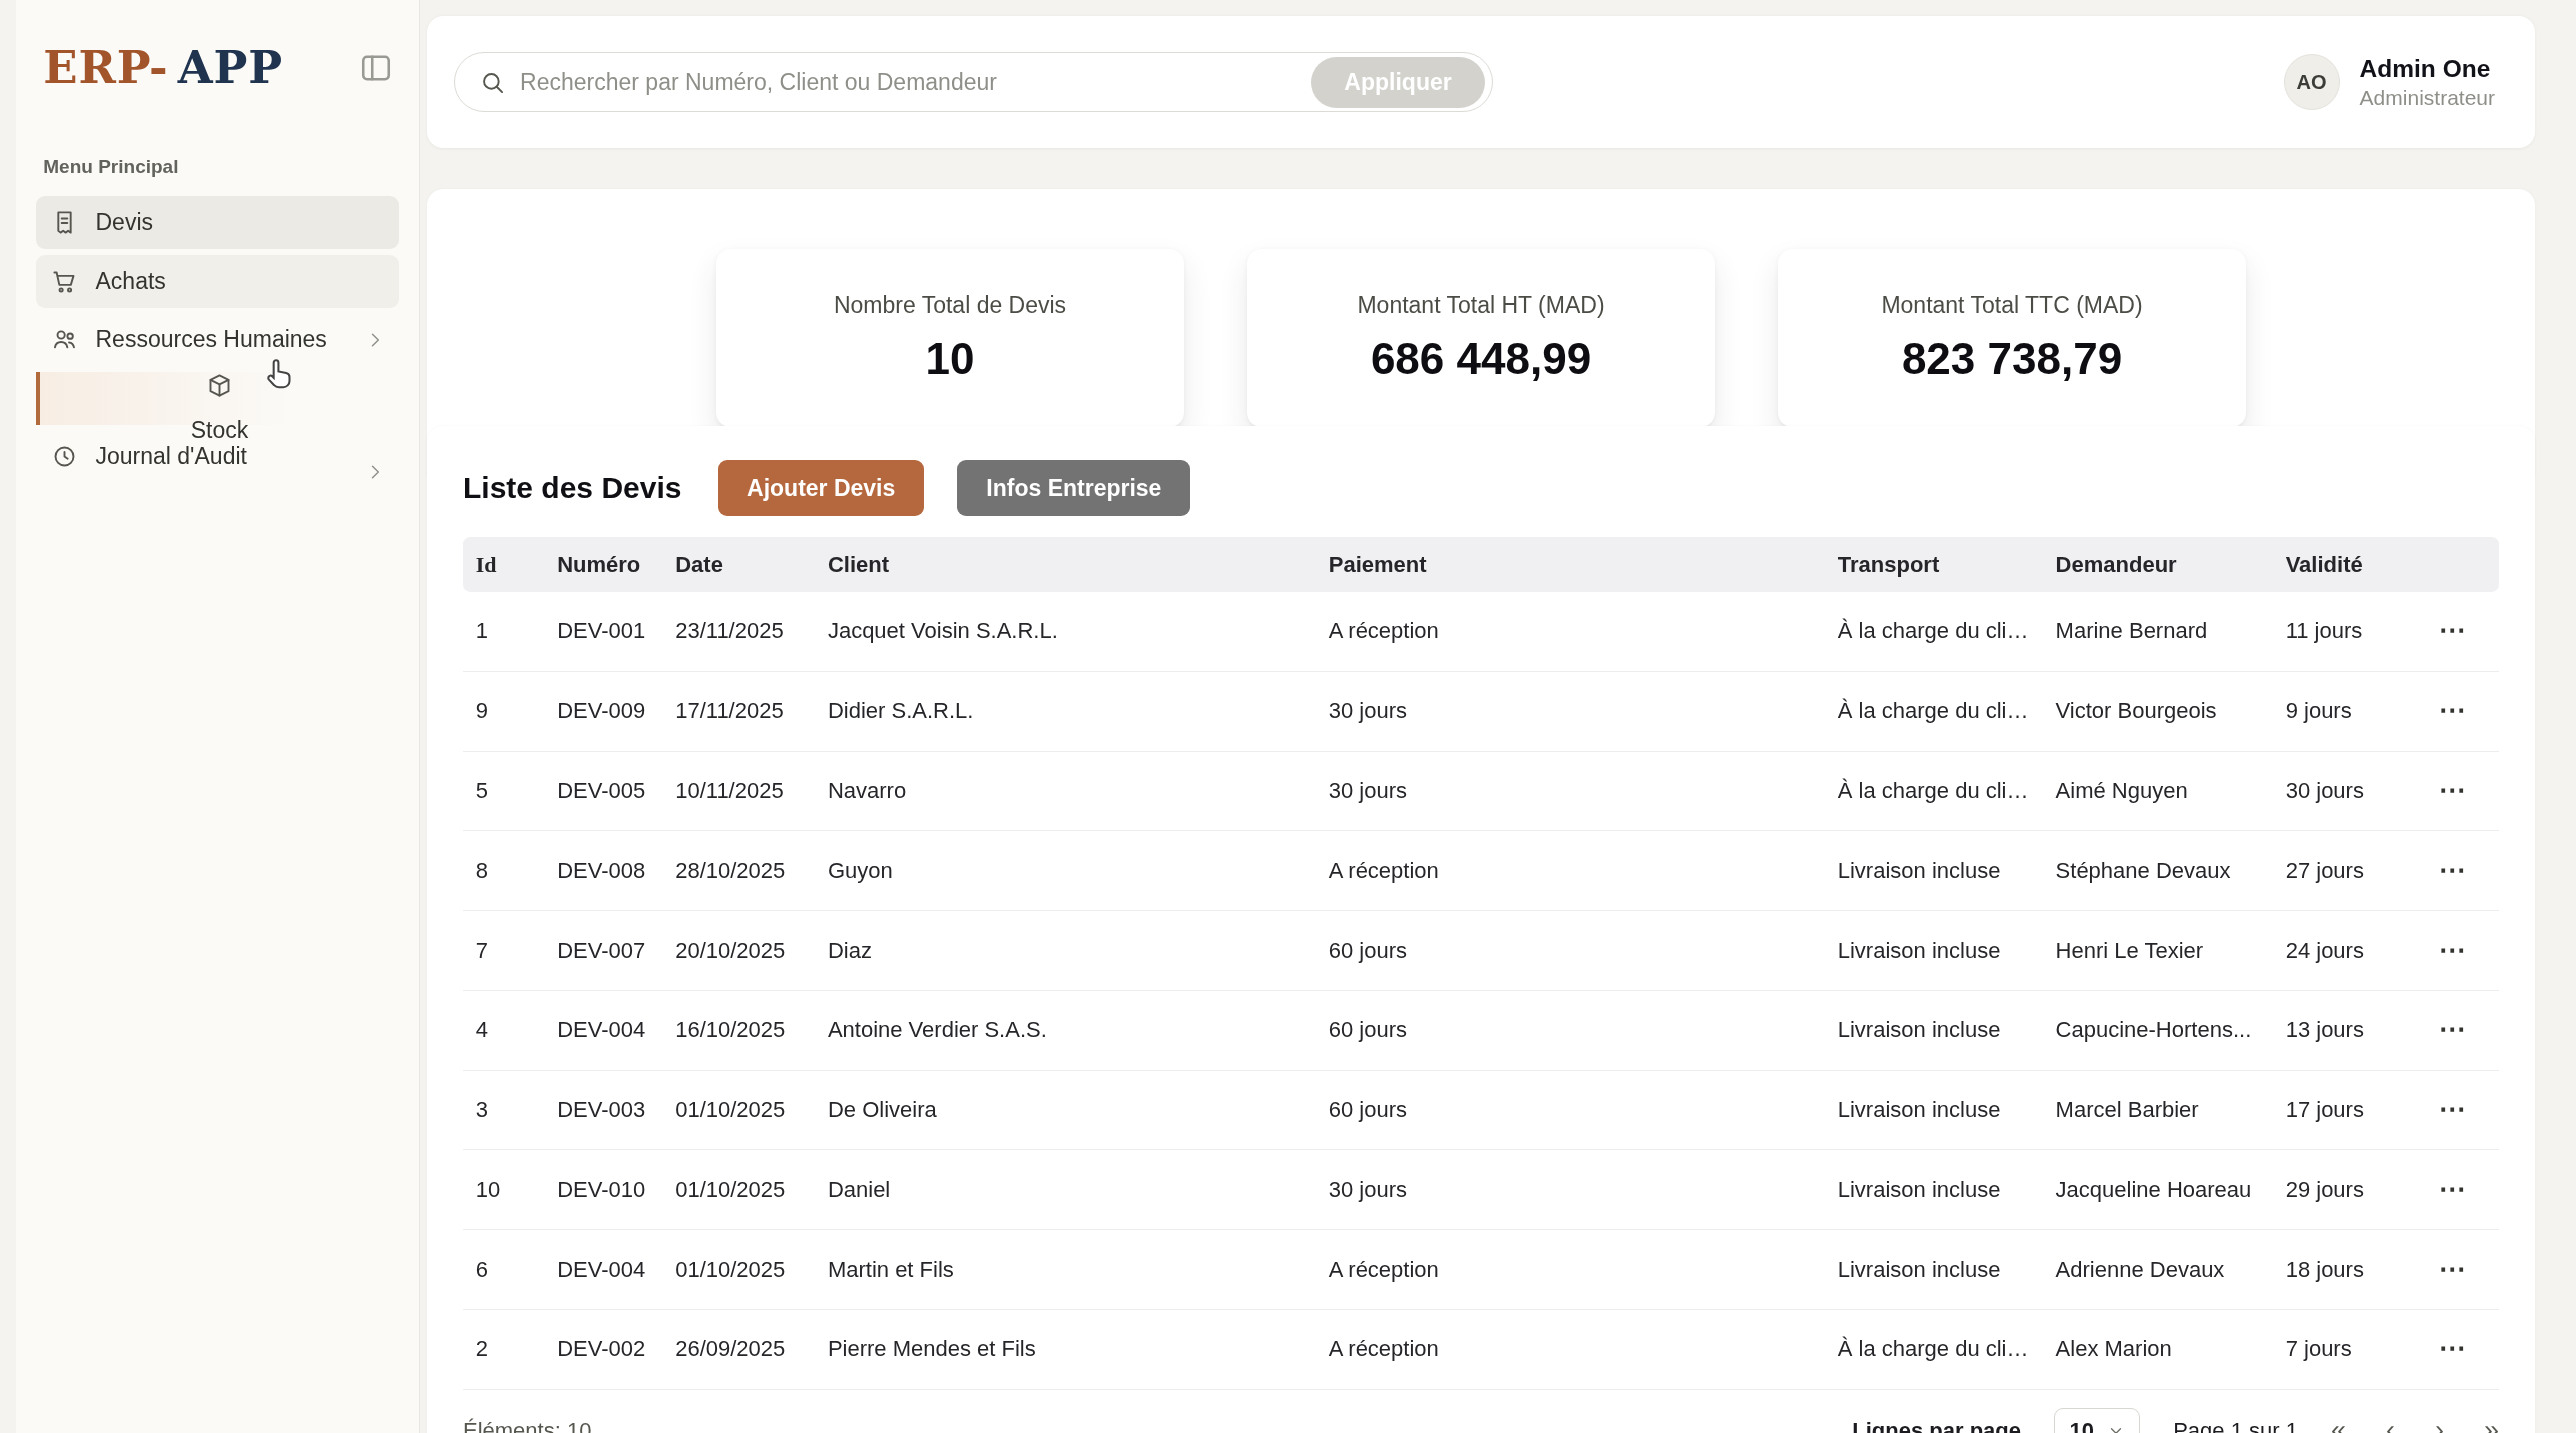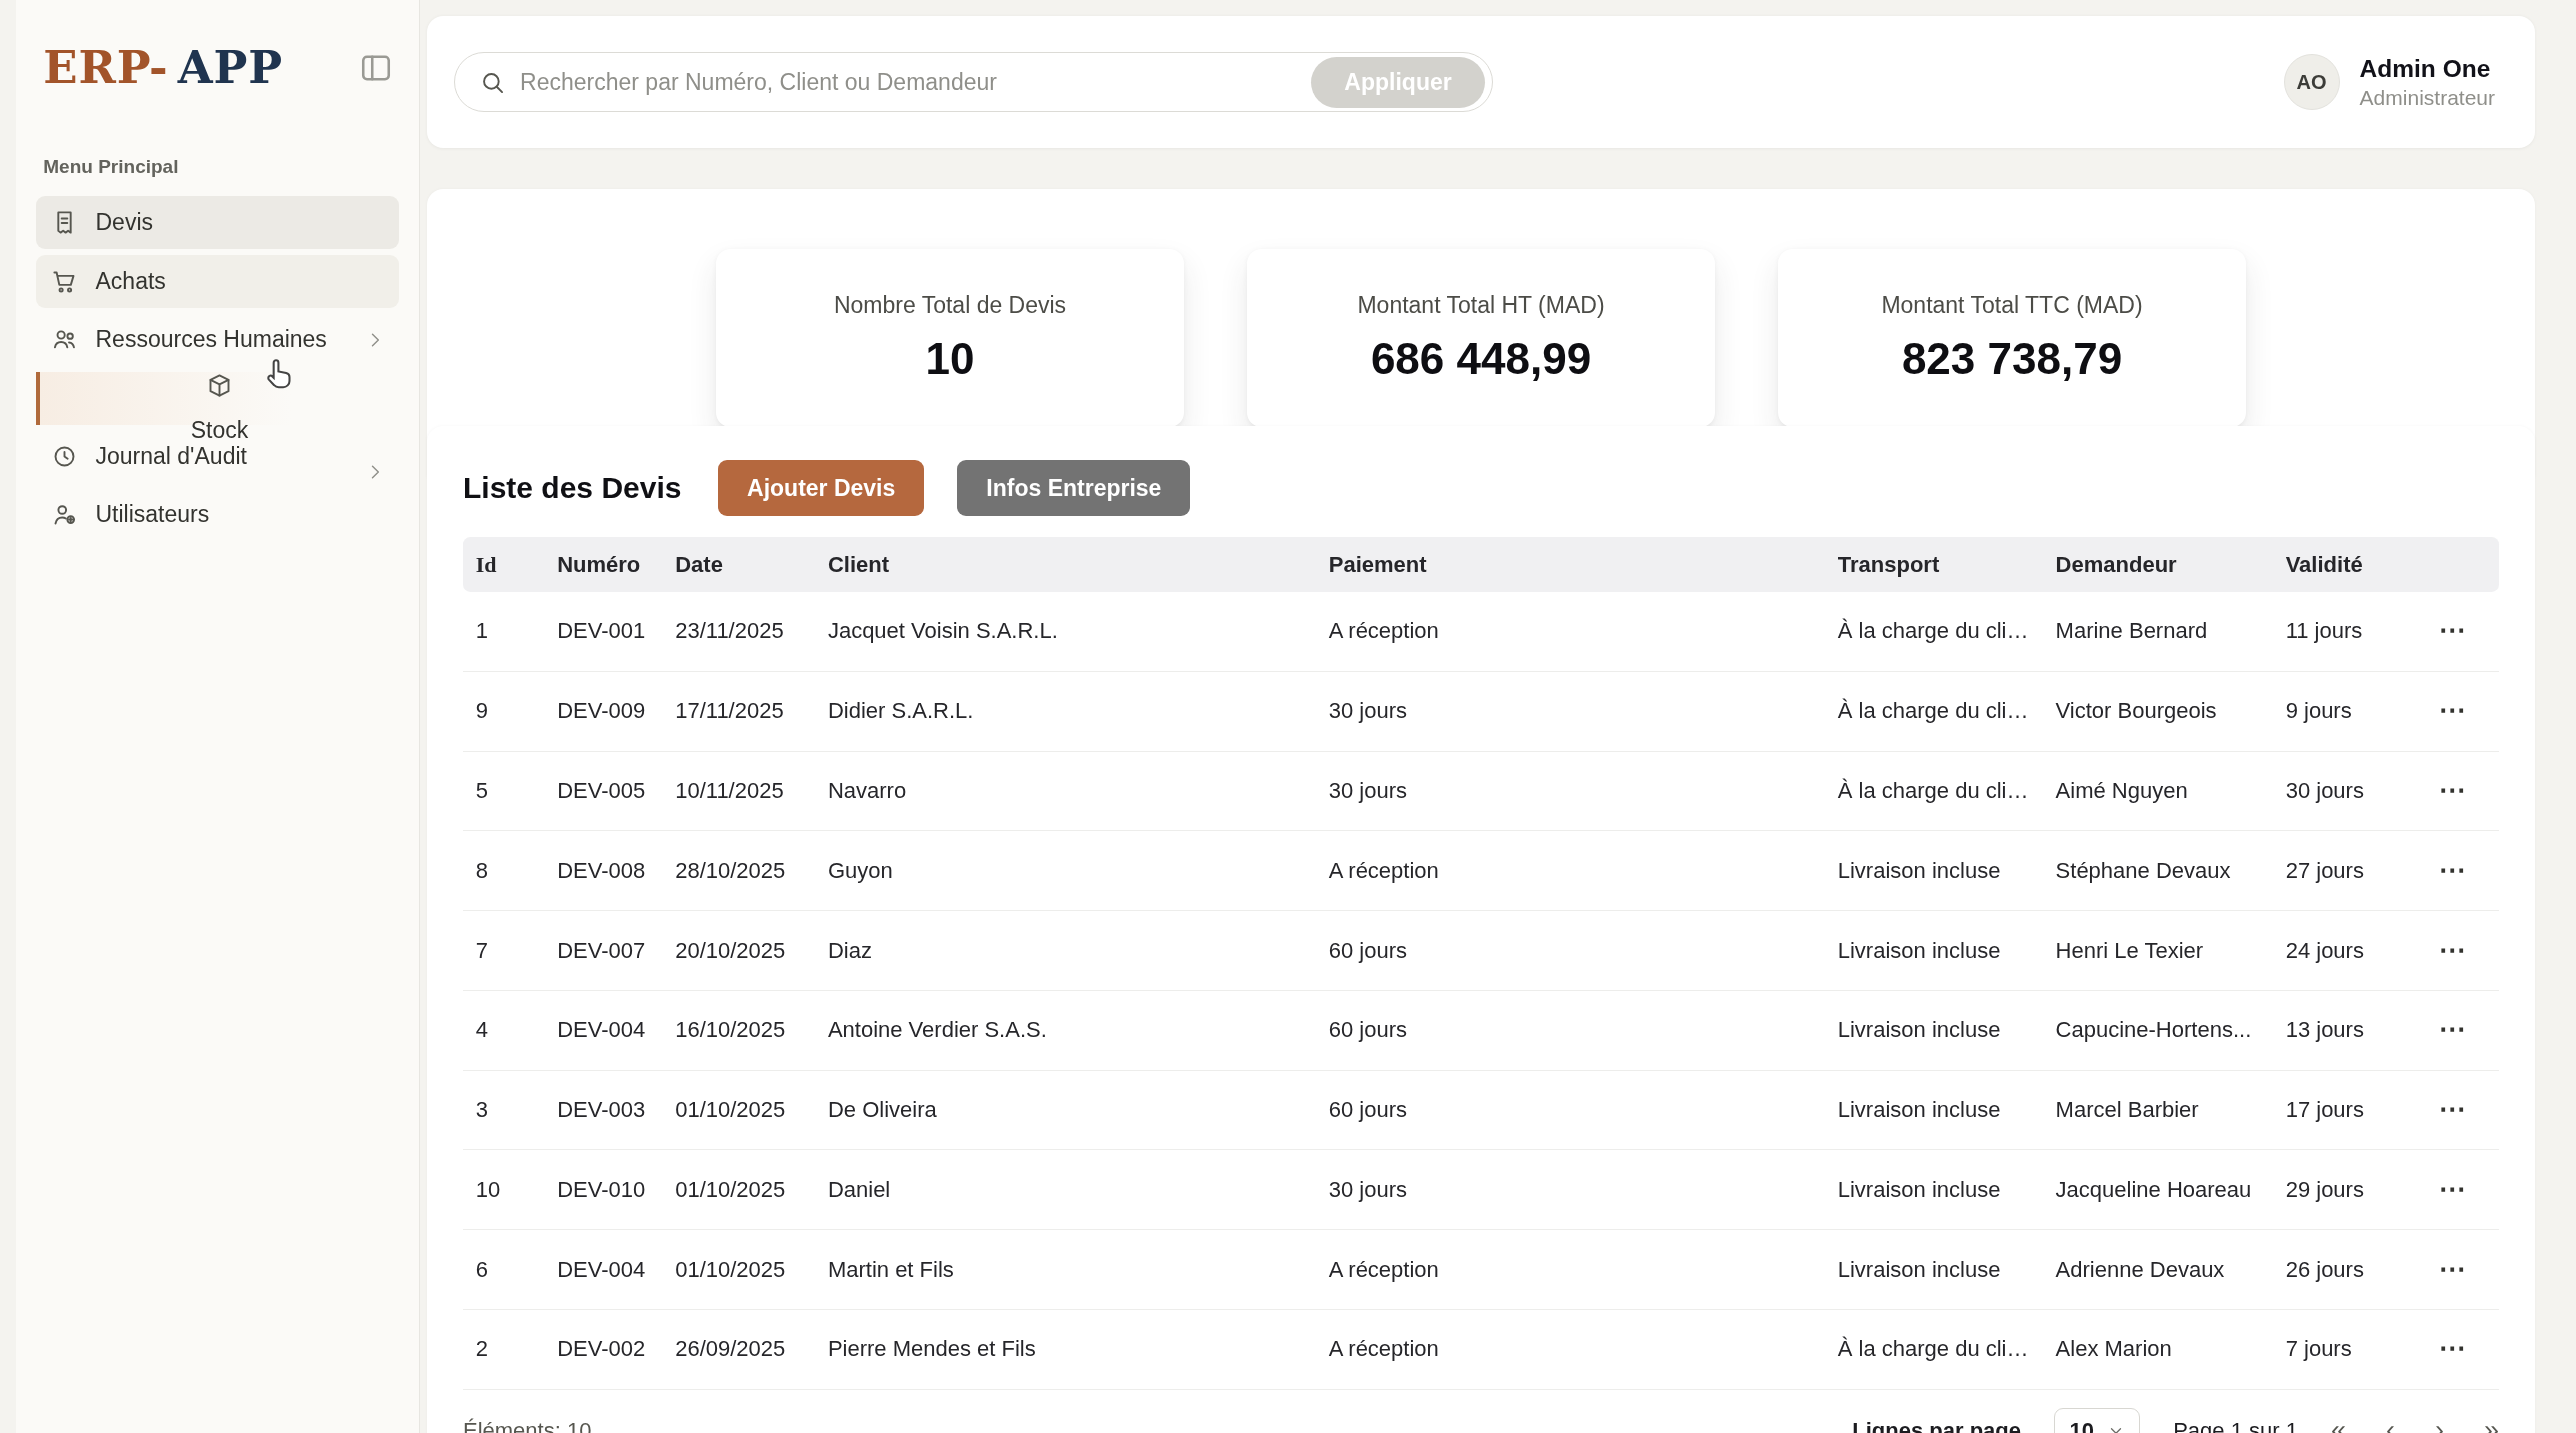--- a/index.html
+++ b/index.html
@@ -164,32 +164,20 @@
     </span>
   </div>
       <div class="menu-item">
     <span class="mi-icon">
           <svg class="ln" viewBox="0 0 24 24">
             <circle cx="12" cy="12" r="8"></circle>
             <path d="M12 8v4l2.8 2"></path>
           </svg>
         </span>
     <span class="mi-label">Journal d'Audit</span>
-
-  </div>
-      <div class="menu-item">
-    <span class="mi-icon">
-          <svg class="ln" viewBox="0 0 24 24">
-            <circle cx="10" cy="8" r="3.4"></circle>
-            <path d="M4 20c.6-3.4 3-5.4 6-5.4 1.2 0 2.3.3 3.2.9"></path>
-            <circle cx="17.5" cy="16.5" r="3"></circle>
-            <path d="M17.5 15v3M16 16.5h3"></path>
-          </svg>
-        </span>
-    <span class="mi-label">Utilisateurs</span>
 
   </div>
     </nav>
 </aside>
 
 <div class="mouse-cursor">
   <svg viewBox="0 0 24 24">
       <path d="M8 13V5.5a1.5 1.5 0 0 1 3 0V11l4.9 1c1.2.3 2.1 1.3 2.1 2.6V17c0 2.2-1.8 4-4 4h-2.8c-1.1 0-2.2-.5-2.9-1.3L5 16.2c-.6-.7-.5-1.7.2-2.2.6-.5 1.5-.4 2 .2l.8.8z" fill="#ffffff" stroke="#444" stroke-width="1.3"></path>
     </svg>
 </div>
@@ -351,21 +339,21 @@
           <td class="cell-actions"><button class="row-actions">⋯</button></td>
         </tr>
         <tr>
           <td>6</td>
           <td>DEV-004</td>
           <td>01/10/2025</td>
           <td>Martin et Fils</td>
           <td>A réception</td>
           <td>Livraison incluse</td>
           <td>Adrienne Devaux</td>
-          <td>26 jours</td>
+          <td>18 jours</td>
           <td class="cell-actions"><button class="row-actions">⋯</button></td>
         </tr>
         <tr>
           <td>2</td>
           <td>DEV-002</td>
           <td>26/09/2025</td>
           <td>Pierre Mendes et Fils</td>
           <td>A réception</td>
           <td>À la charge du client</td>
           <td>Alex Marion</td>

